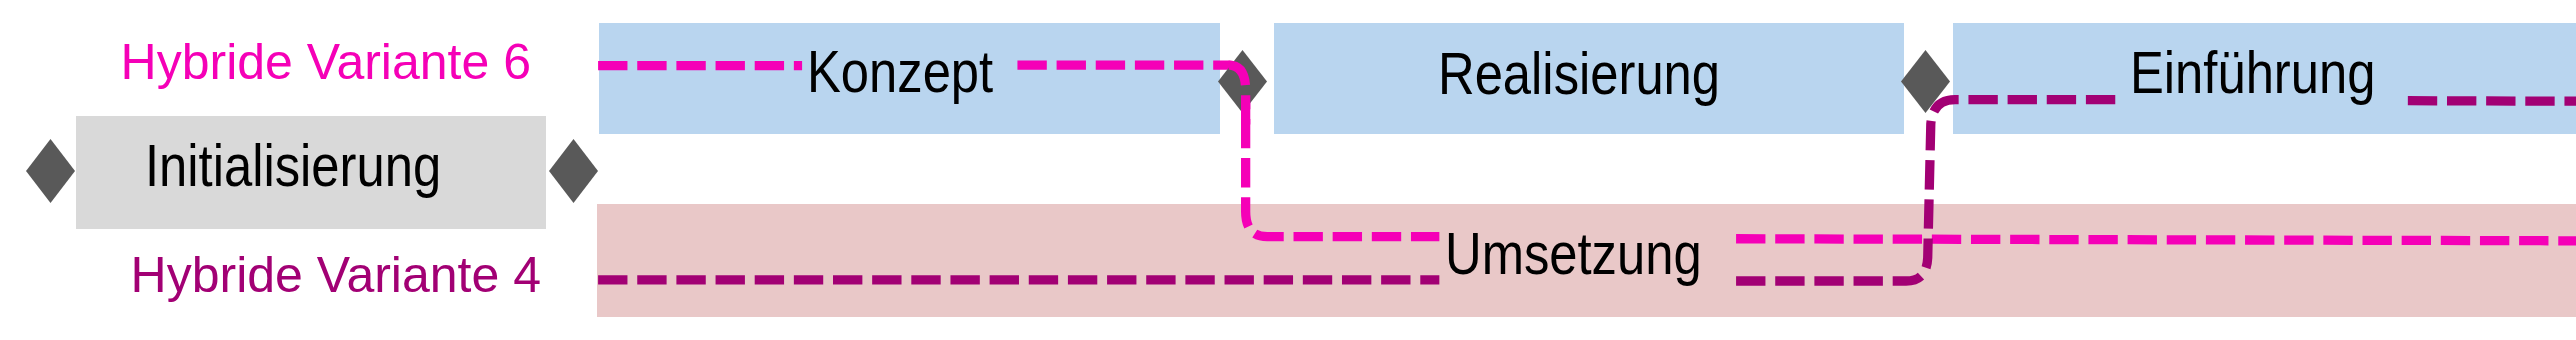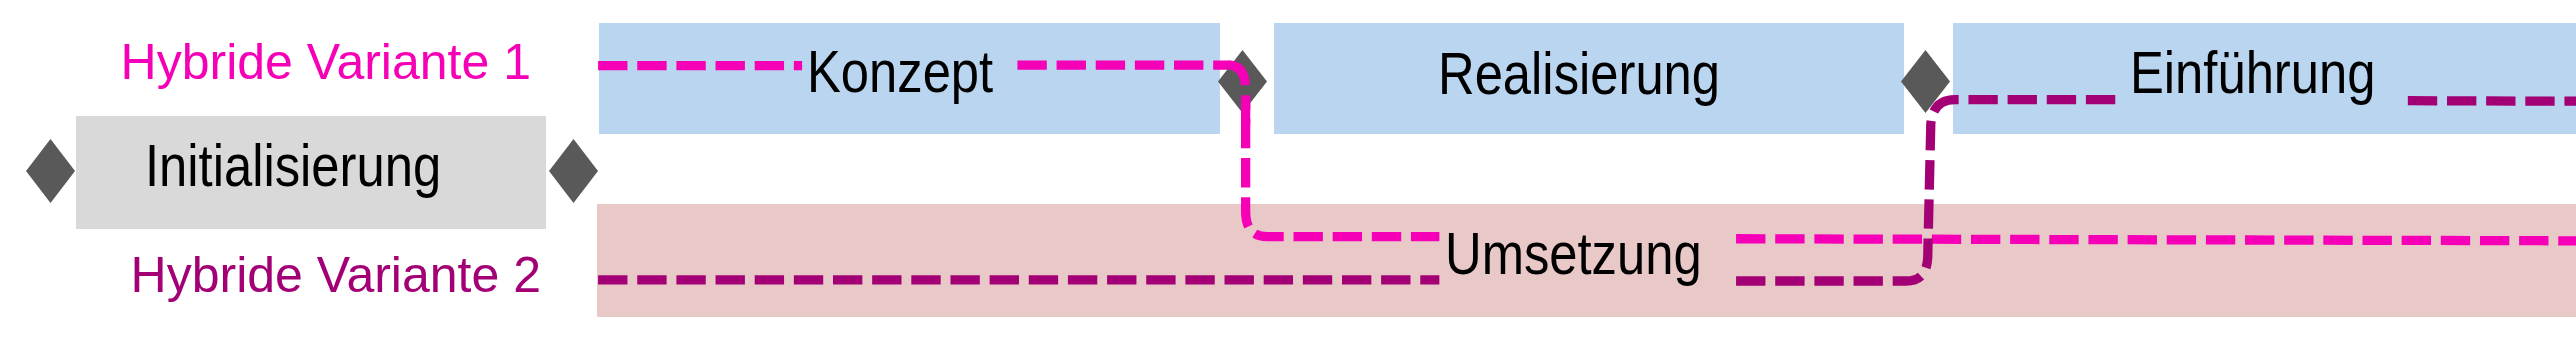--- a/index.html
+++ b/index.html
@@ -87,22 +87,22 @@
     <polygon points="47.5,0 95,61 47.5,122 0,61" fill="#595959"></polygon>
   </svg>
   <svg class="diamond" style="left:1901px; top:50px;" width="49" height="63" viewBox="0 0 95 122">
     <polygon points="47.5,0 95,61 47.5,122 0,61" fill="#595959"></polygon>
   </svg>
 
   <svg class="overlay" width="3042" height="341" viewBox="0 0 5905 661">
     <path d="M2385 126 Q2418 126 2418 175 L2418 260" fill="none" stroke="#f500b7" stroke-width="18" stroke-dasharray="57 19"></path>
   </svg>
 
-  <div class="variant-label" style="right:2511px; top:37px; color:#f500b7;">Hybride Variante 1</div>
-  <div class="variant-label" style="right:2501px; top:250px; color:#a20074;">Hybride Variante 2</div>
+  <div class="variant-label" style="right:2511px; top:37px; color:#f500b7;">Hybride Variante 6</div>
+  <div class="variant-label" style="right:2501px; top:250px; color:#a20074;">Hybride Variante 4</div>
 
   <div class="label" style="left:145px; top:137px; transform:scaleX(0.86);">Initialisierung</div>
   <div class="label" style="left:807px; top:43px; transform:scaleX(0.86);">Konzept</div>
   <div class="label" style="left:1438px; top:45px; transform:scaleX(0.86);">Realisierung</div>
   <div class="label" style="left:2130px; top:44px; transform:scaleX(0.86);">Einführung</div>
   <div class="label" style="left:1445px; top:225px; transform:scaleX(0.86);">Umsetzung</div>
 
 </div>
 
 

